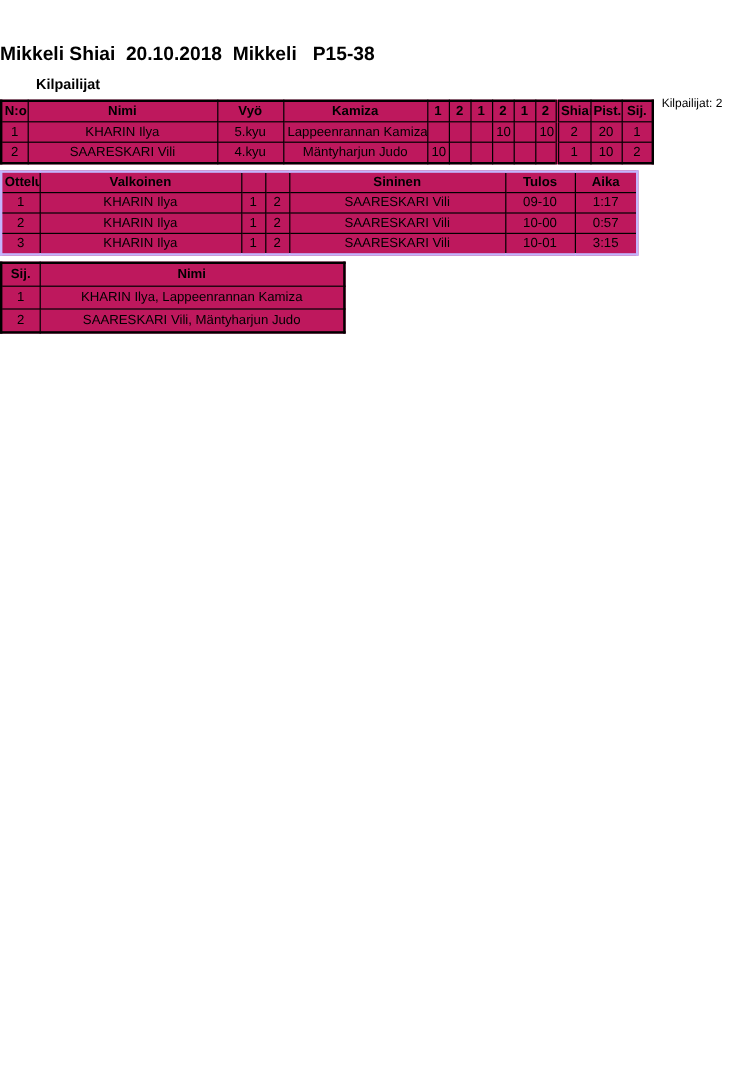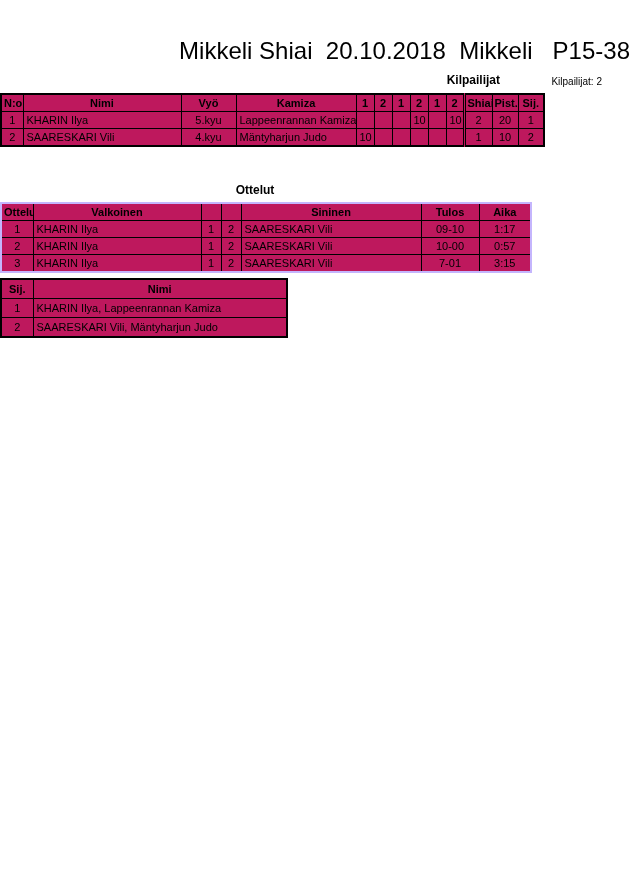--- a/index.html
+++ b/index.html
@@ -5,50 +5,50 @@
   html, body { margin: 0; padding: 0; }
   body {
     width: 630px; height: 891px;
     background: #ffffff; color: #000000;
     font-family: "Liberation Sans", sans-serif;
   }
   .page { position: relative; width: 630px; height: 891px; overflow: hidden; background: #fff; }
 
   .title {
     padding-top: 37px;
-    text-align: right;
-    font-size: 24px;
-    font-weight: normal;
+    text-align: left;
+    font-size: 16px;
+    font-weight: bold;
     white-space: pre;
   }
 
   .kilp-row { position: relative; height: 15px; margin-top: 8px; }
   .heading { font-size: 12px; font-weight: bold; }
-  .kilp-heading { position: absolute; left: 30px; width: 470px; text-align: right; }
-  .count-label { position: absolute; right: 28px; top: 3px; font-size: 10px; font-weight: normal; }
+  .kilp-heading { position: absolute; left: 30px; width: 470px; text-align: left; }
+  .count-label { position: absolute; right: 28px; top: 18px; font-size: 10px; font-weight: normal; }
 
   table { border-collapse: collapse; table-layout: fixed; background: #be185d; }
   th, td {
     border: 1px solid #000;
     font-size: 11px;
     padding: 0 3px;
     height: 16px;
     line-height: 15px;
     overflow: hidden;
     white-space: nowrap;
   }
   th { font-weight: bold; text-align: center; padding: 0 2px; }
 
   .t1 { width: 543px; margin-top: 5px; border: 2px solid #000; }
   .t2 { width: 530px; margin-top: 5px; border: 2px solid #c4b5fd; }
   .t3 { width: 286px; margin-top: 5px; border: 2px solid #000; }
   .t3 th, .t3 td { height: 18px; }
 
   .c { text-align: center; }
-  .l { text-align: left; }
+  .l { text-align: center; }
   .dbl { border-left: 3px double #000; }
 
   .ottelut-heading { margin-top: 36px; margin-left: 30px; width: 450px; text-align: center; }
   .tulokset-heading { margin-top: 16px; margin-left: 30px; width: 286px; text-align: center; }
 </style>
 </head>
 <body>
 
 <div class="page">
 
@@ -119,21 +119,20 @@
         <td class="c"></td>
         <td class="c"></td>
         <td class="c"></td>
         <td class="c dbl">1</td>
         <td class="c">10</td>
         <td class="c">2</td>
       </tr>
     </tbody>
   </table>
 
-  <div class="heading ottelut-heading">Ottelut</div>
 
   <table class="t2">
     <colgroup>
       <col style="width:32px">
         <col style="width:168px">
         <col style="width:20px">
         <col style="width:20px">
       <col style="width:180px">
         <col style="width:58px">
         <col style="width:52px">
@@ -167,21 +166,21 @@
         <td class="l">SAARESKARI Vili</td>
         <td class="c">10-00</td>
         <td class="c">0:57</td>
       </tr>
       <tr>
         <td class="c">3</td>
         <td class="l">KHARIN Ilya</td>
         <td class="c">1</td>
         <td class="c">2</td>
         <td class="l">SAARESKARI Vili</td>
-        <td class="c">7-01</td>
+        <td class="c">10-01</td>
         <td class="c">3:15</td>
       </tr>
     </tbody>
   </table>
 
 
   <table class="t3">
     <colgroup>
       <col style="width:32px">
         <col style="width:254px">

